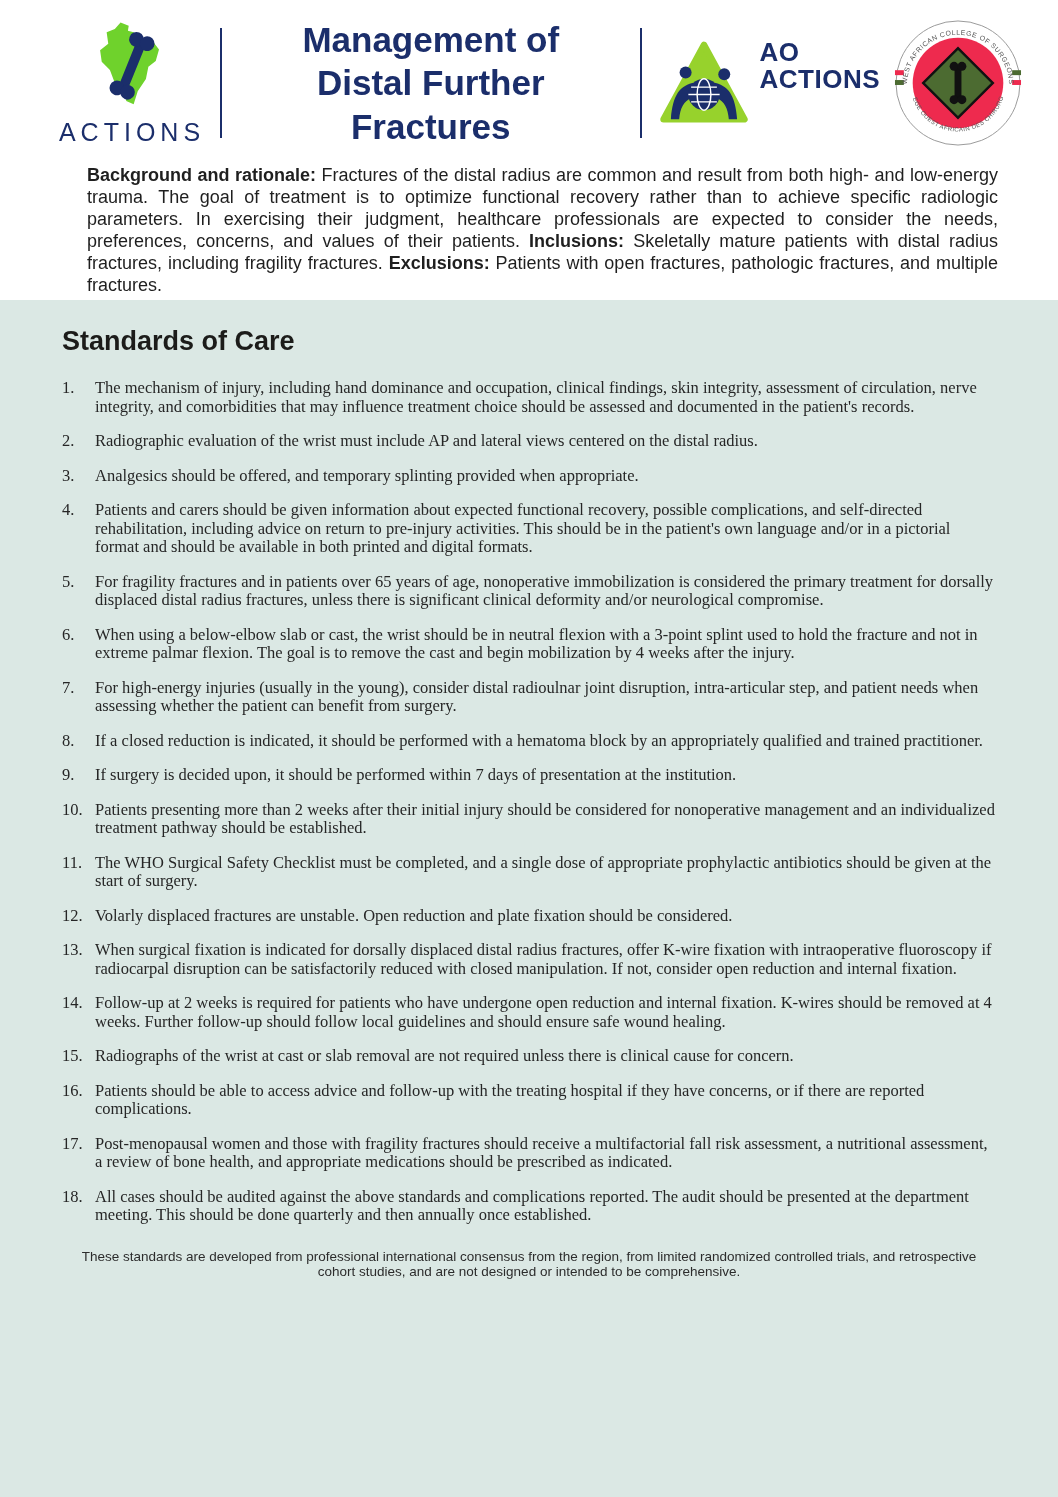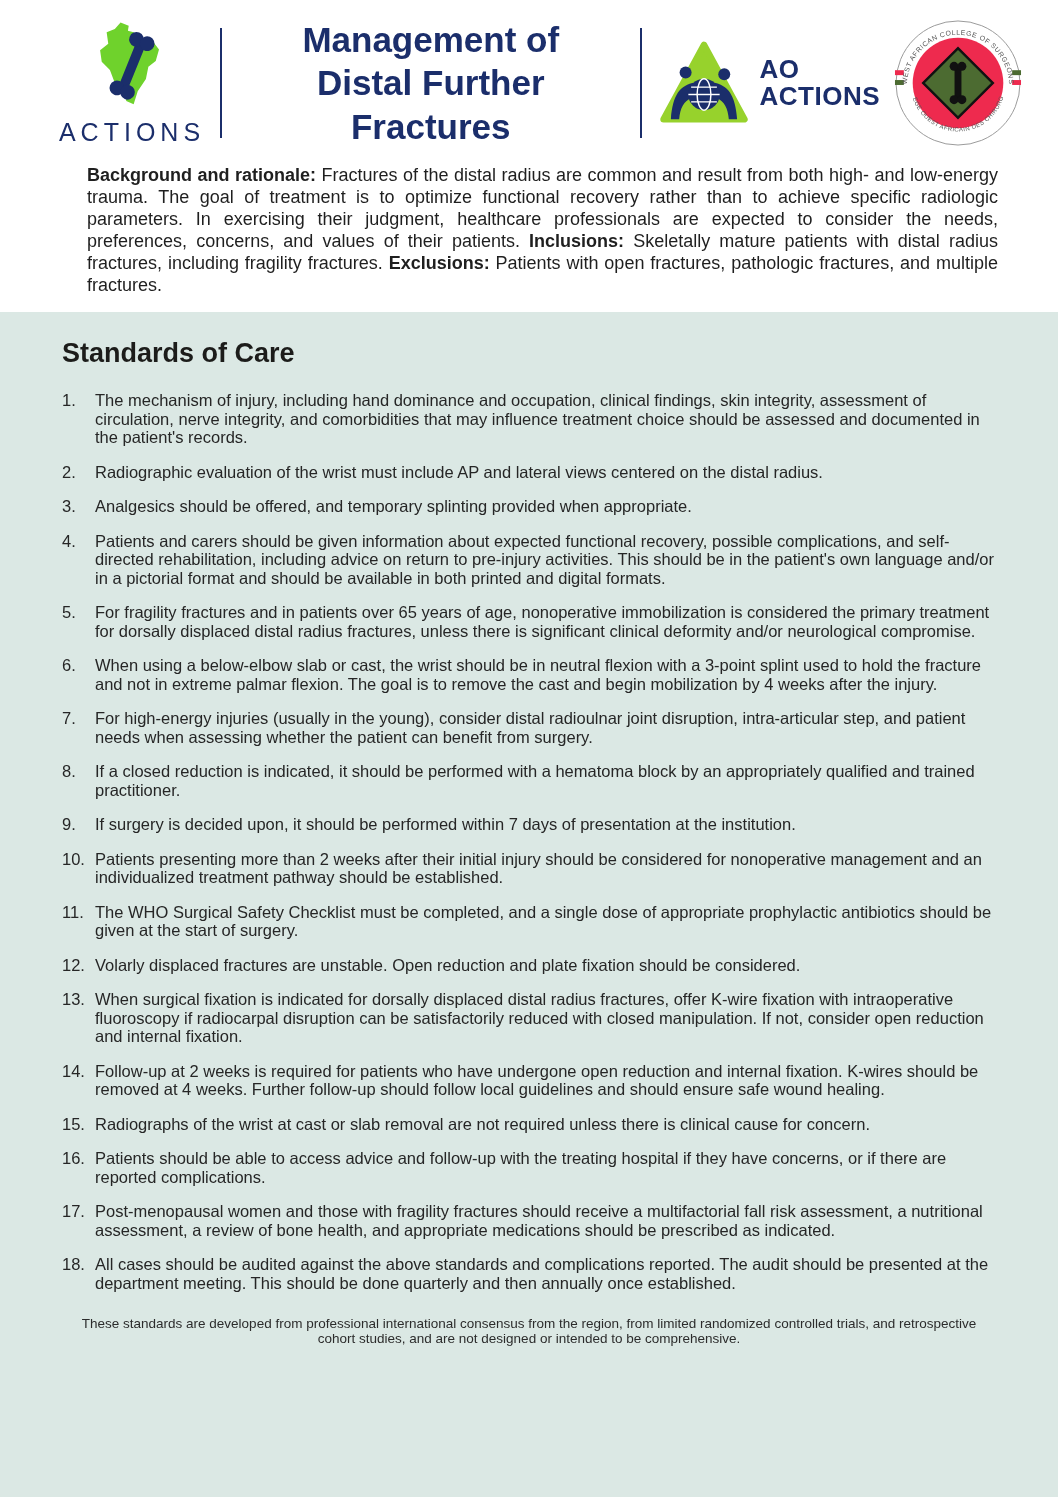--- a/index.html
+++ b/index.html
@@ -11,32 +11,32 @@
     font-family:"Liberation Sans","DejaVu Sans",sans-serif;
     background:#ffffff;
   }
   
   .hdr { flex:0 0 auto; display:flex; align-items:center; padding:16px 36px 0 56px; height:150px; }
   .logo-actions { display:flex; flex-direction:column; align-items:center; width:152px; flex:0 0 auto; }
   .logo-actions svg { width:84px; height:90px; }
   .actions-text { color:#1b2e6b; font-size:25px; letter-spacing:5px; font-weight:500; margin-top:8px; }
   .vdiv { width:2px; background:#1b2e6b; height:110px; margin:0 12px; flex:0 0 auto; }
   .title { flex:1 1 auto; text-align:center; color:#1b2e6b; font-weight:bold; font-size:35px; line-height:1.24; margin:0; }
-  .logo-ao { display:flex; align-items:center; gap:10px; margin-left:4px; flex:0 0 auto; }
+  .logo-ao { display:flex; gap:10px; margin-left:4px; flex:0 0 auto; }
   .logo-ao svg { width:92px; height:88px; }
   .ao-text { color:#1b2e6b; font-weight:bold; font-size:26px; line-height:1.04; letter-spacing:.5px; }
   .logo-wacs { flex:0 0 auto; margin-left:14px; }
   .logo-wacs svg { width:128px; height:128px; display:block; }
   
   .intro { flex:0 0 auto; padding:14px 60px 0 87px; font-size:18px; line-height:22px; color:#1f1f1f; text-align:justify; }
   .intro b { font-weight:bold; }
   
-  .standards { flex:1 1 auto; margin-top:16px; background:#dbe8e4; padding:22px 62px 0 62px; }
+  .standards { flex:1 1 auto; margin-top:4px; background:#dbe8e4; padding:22px 62px 0 62px; }
   .standards h2 { font-size:27px; font-weight:bold; color:#1c1c1a; margin:4px 0 22px 0; }
-  .standards ol { list-style:none; margin:0; padding:0; counter-reset:std; }
+  .standards ol { list-style:none; margin:0; padding:0; counter-reset:std;font-family:Liberation Serif, serif; }
   .standards li { position:relative; padding-left:33px; margin-bottom:16px; font-size:16.5px; line-height:18.5px; color:#262626; }
   .standards li::before { counter-increment:std; content:counter(std) "."; position:absolute; left:0; top:0; }
   .footnote { font-size:13.5px; line-height:15px; text-align:center; color:#2c2c2c; margin:24px auto 0 auto; max-width:960px; }
 </style>
 </head>
 <body>
 
 <div class="page">
 
   <header class="hdr">

